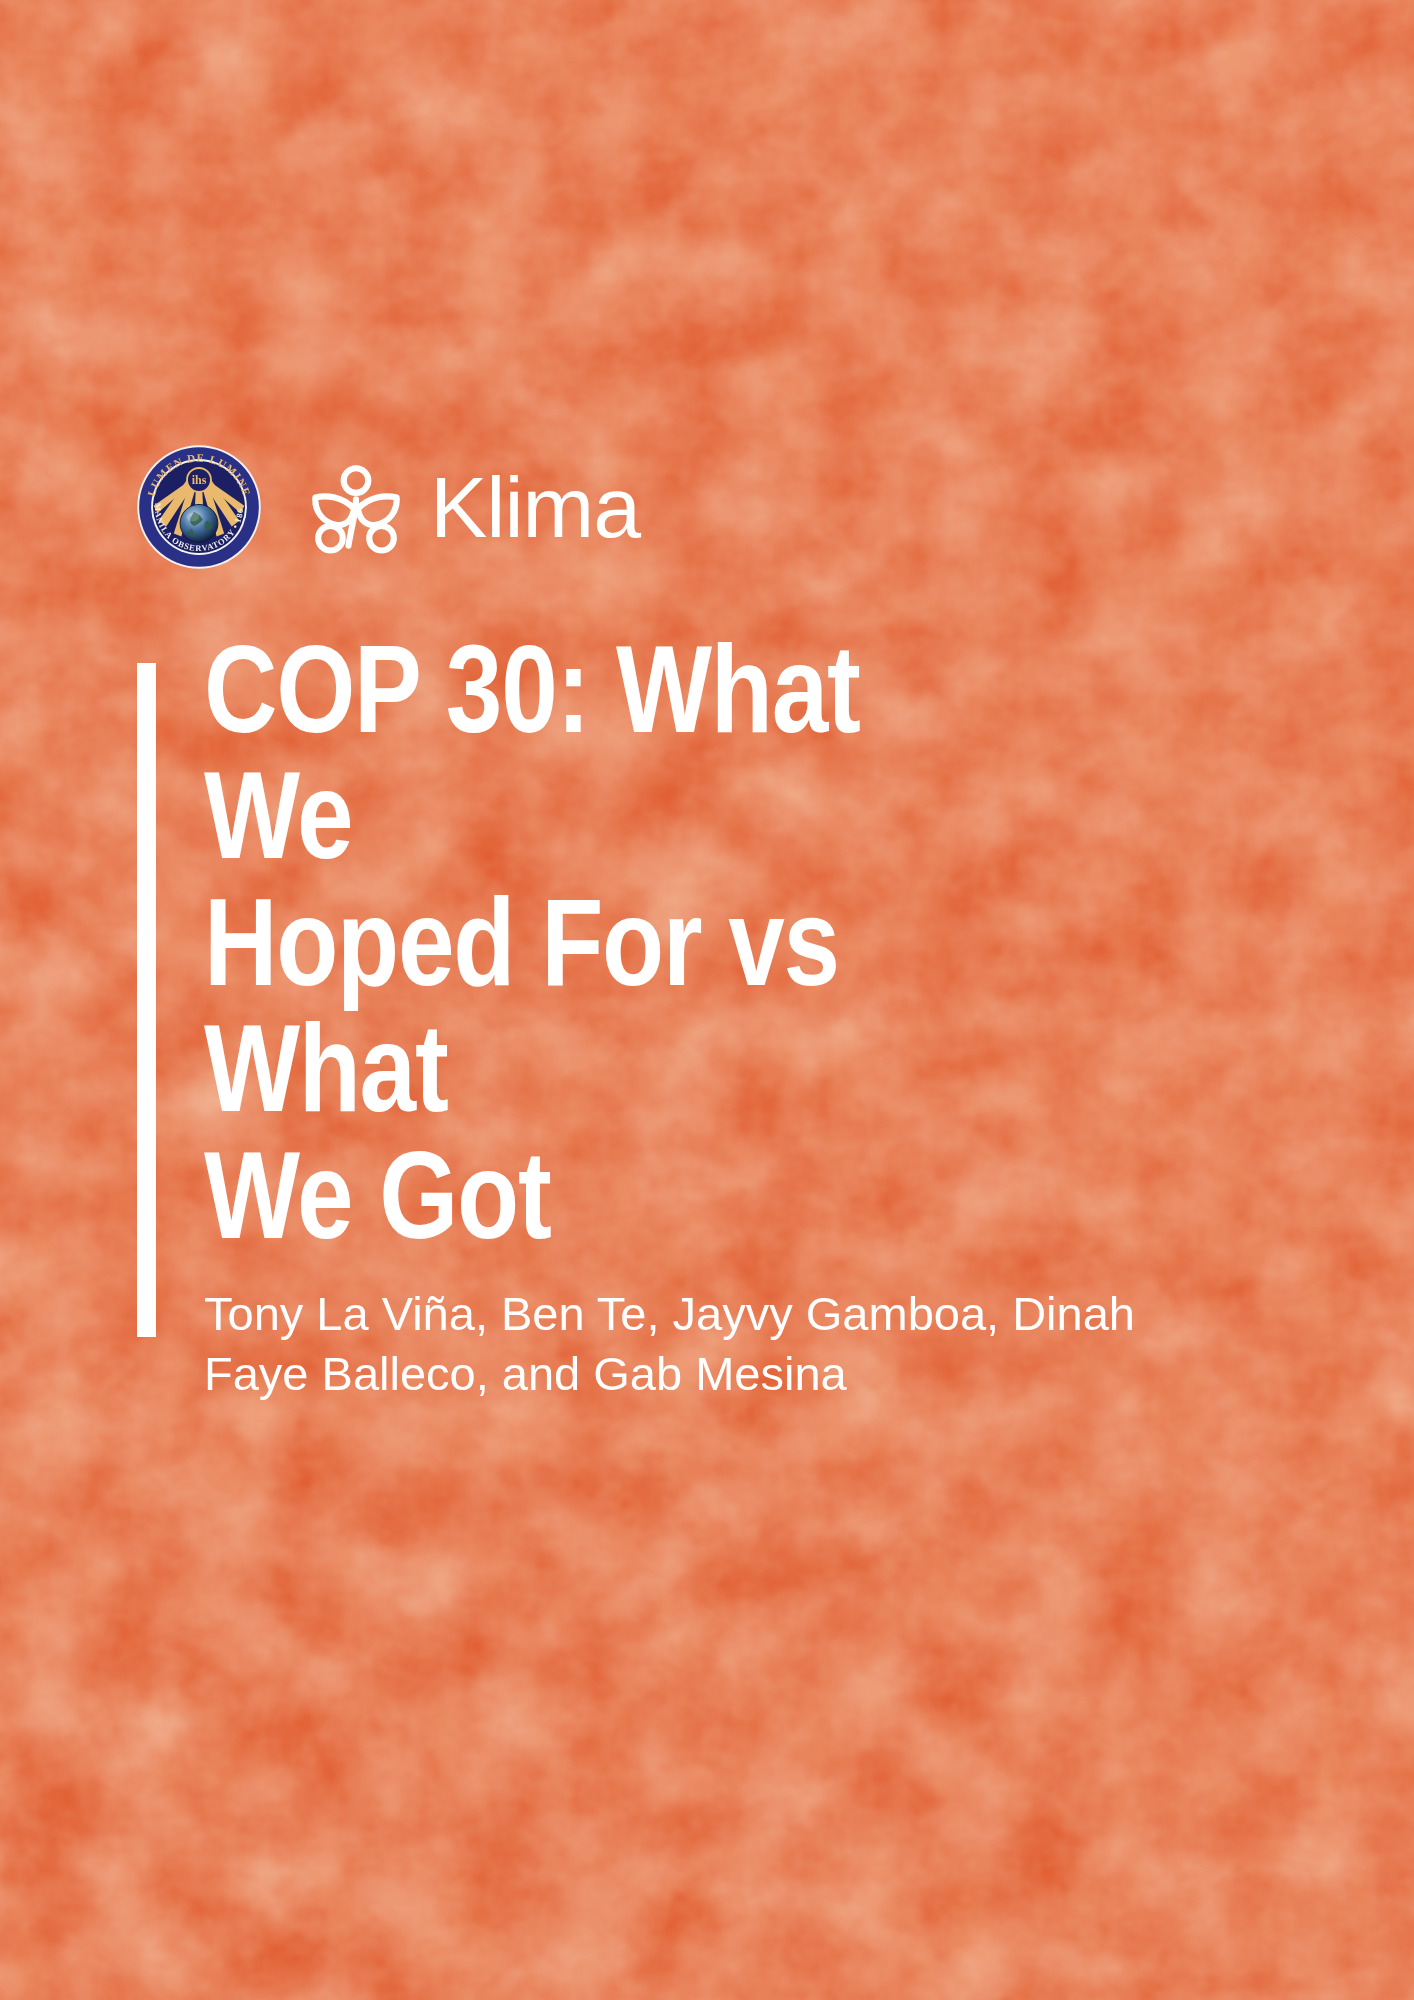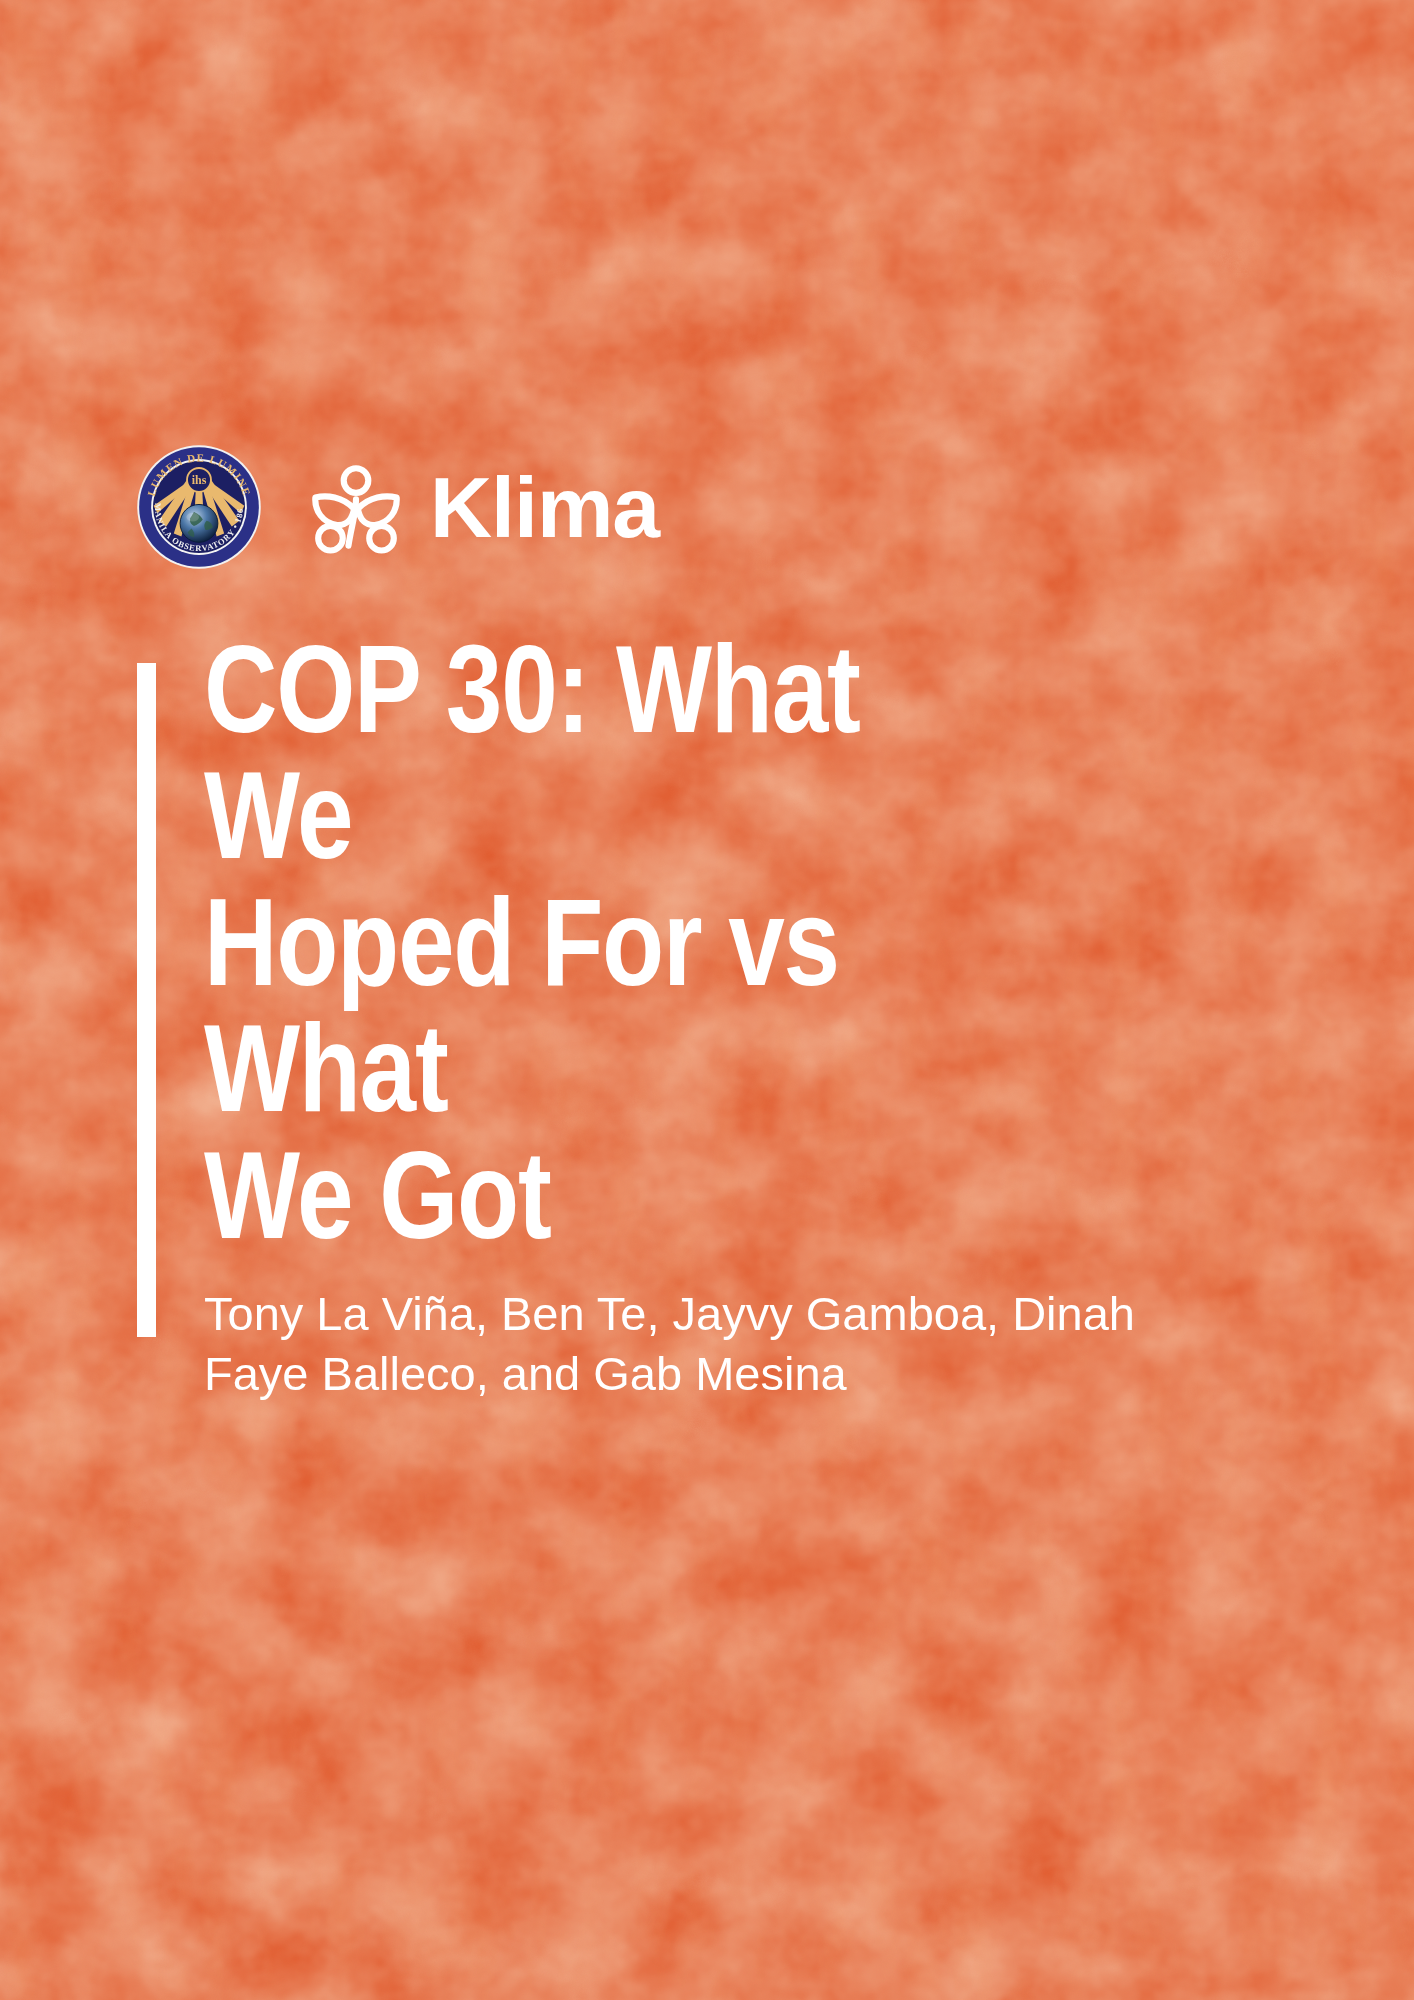--- a/index.html
+++ b/index.html
@@ -58,21 +58,21 @@
   .klima-mark {
     width: 104px;
     height: 104px;
     flex: 0 0 auto;
   }
   .klima-mark svg { display: block; width: 104px; height: 104px; }
   .klima-word {
     margin-left: 22px;
     color: #ffffff;
     font-family: "Liberation Sans", sans-serif;
-    font-weight: 700;
+    font-weight: 400;
     font-size: 86px;
     line-height: 1;
     letter-spacing: -1px;
     white-space: nowrap;
   }
 
   
   .accent-bar {
     position: absolute;
     left: 137px;

